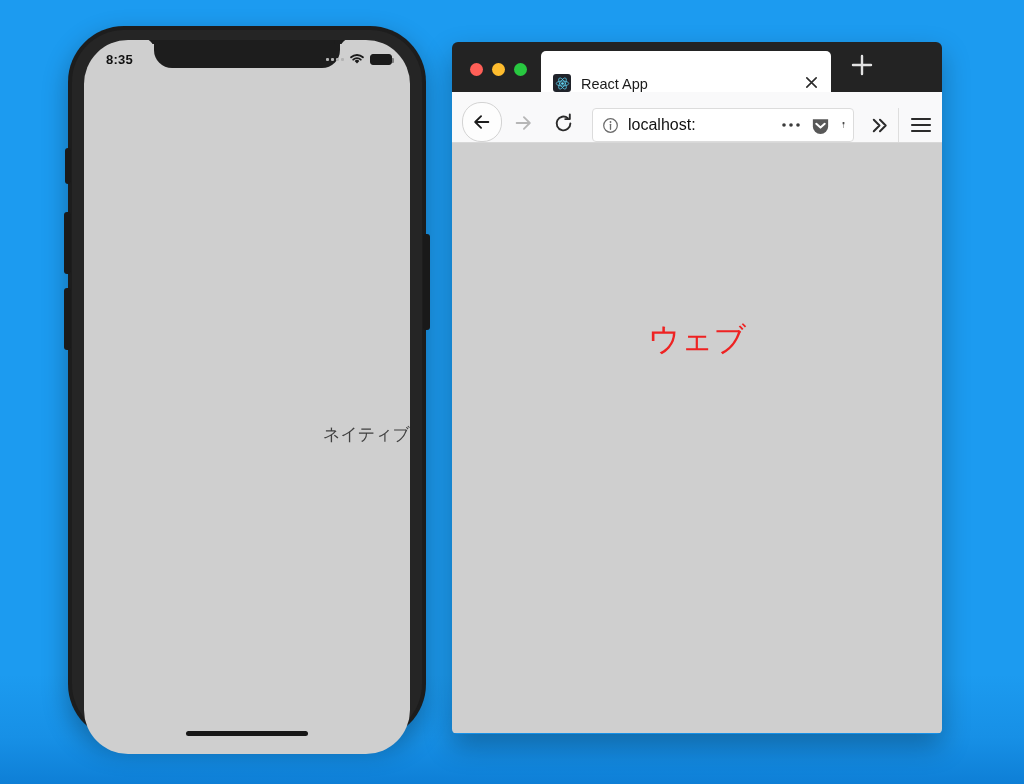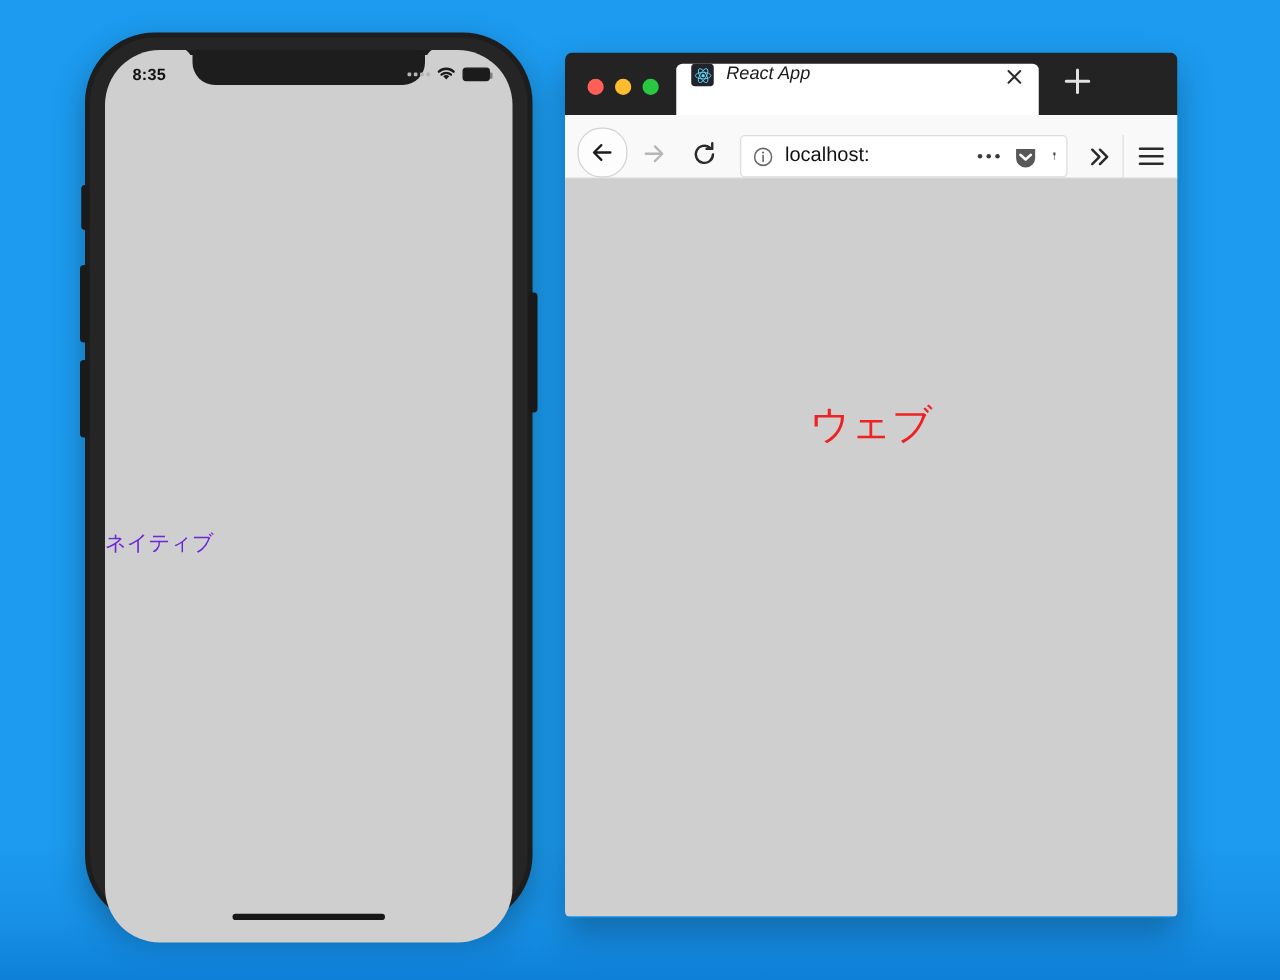--- a/index.html
+++ b/index.html
@@ -128,23 +128,23 @@
     right: -3px; top: 3px;
     width: 2px; height: 5px;
     background: rgba(27,27,27,0.45);
     border-radius: 0 1px 1px 0;
   }
 
   #native-label {
     position: absolute;
     top: 383px;
     left: 0; right: 0;
-    text-align: left;
+    text-align: right;
     font-size: 17px;
-    color: #6d28d9;
+    color: #404040;
     font-family: Liberation Sans, sans-serif;
   }
 
   #home-indicator {
     position: absolute;
     bottom: 18px;
     left: 50%;
     transform: translateX(-50%);
     width: 122px;
     height: 5px;
@@ -181,25 +181,24 @@
   #tl-close { background: #ff5f57; }
   #tl-min   { background: #febc2e; }
   #tl-max   { background: #28c840; }
 
   #tab {
     flex: 1;
     height: 41px;
     background: #ffffff;
     border-radius: 5px 5px 0 0;
     display: flex;
-    align-items: flex-start;
+    align-items: flex-end;
     padding: 0 10px 0 12px;
     gap: 10px;
     max-width: 290px;
-    font-style: italic;
   }
   #tab-favicon {
     width: 18px; height: 18px;
     background: #20232a;
     border-radius: 3px;
     display: flex;
     align-items: center;
     justify-content: center;
     flex: 0 0 18px;
   }

